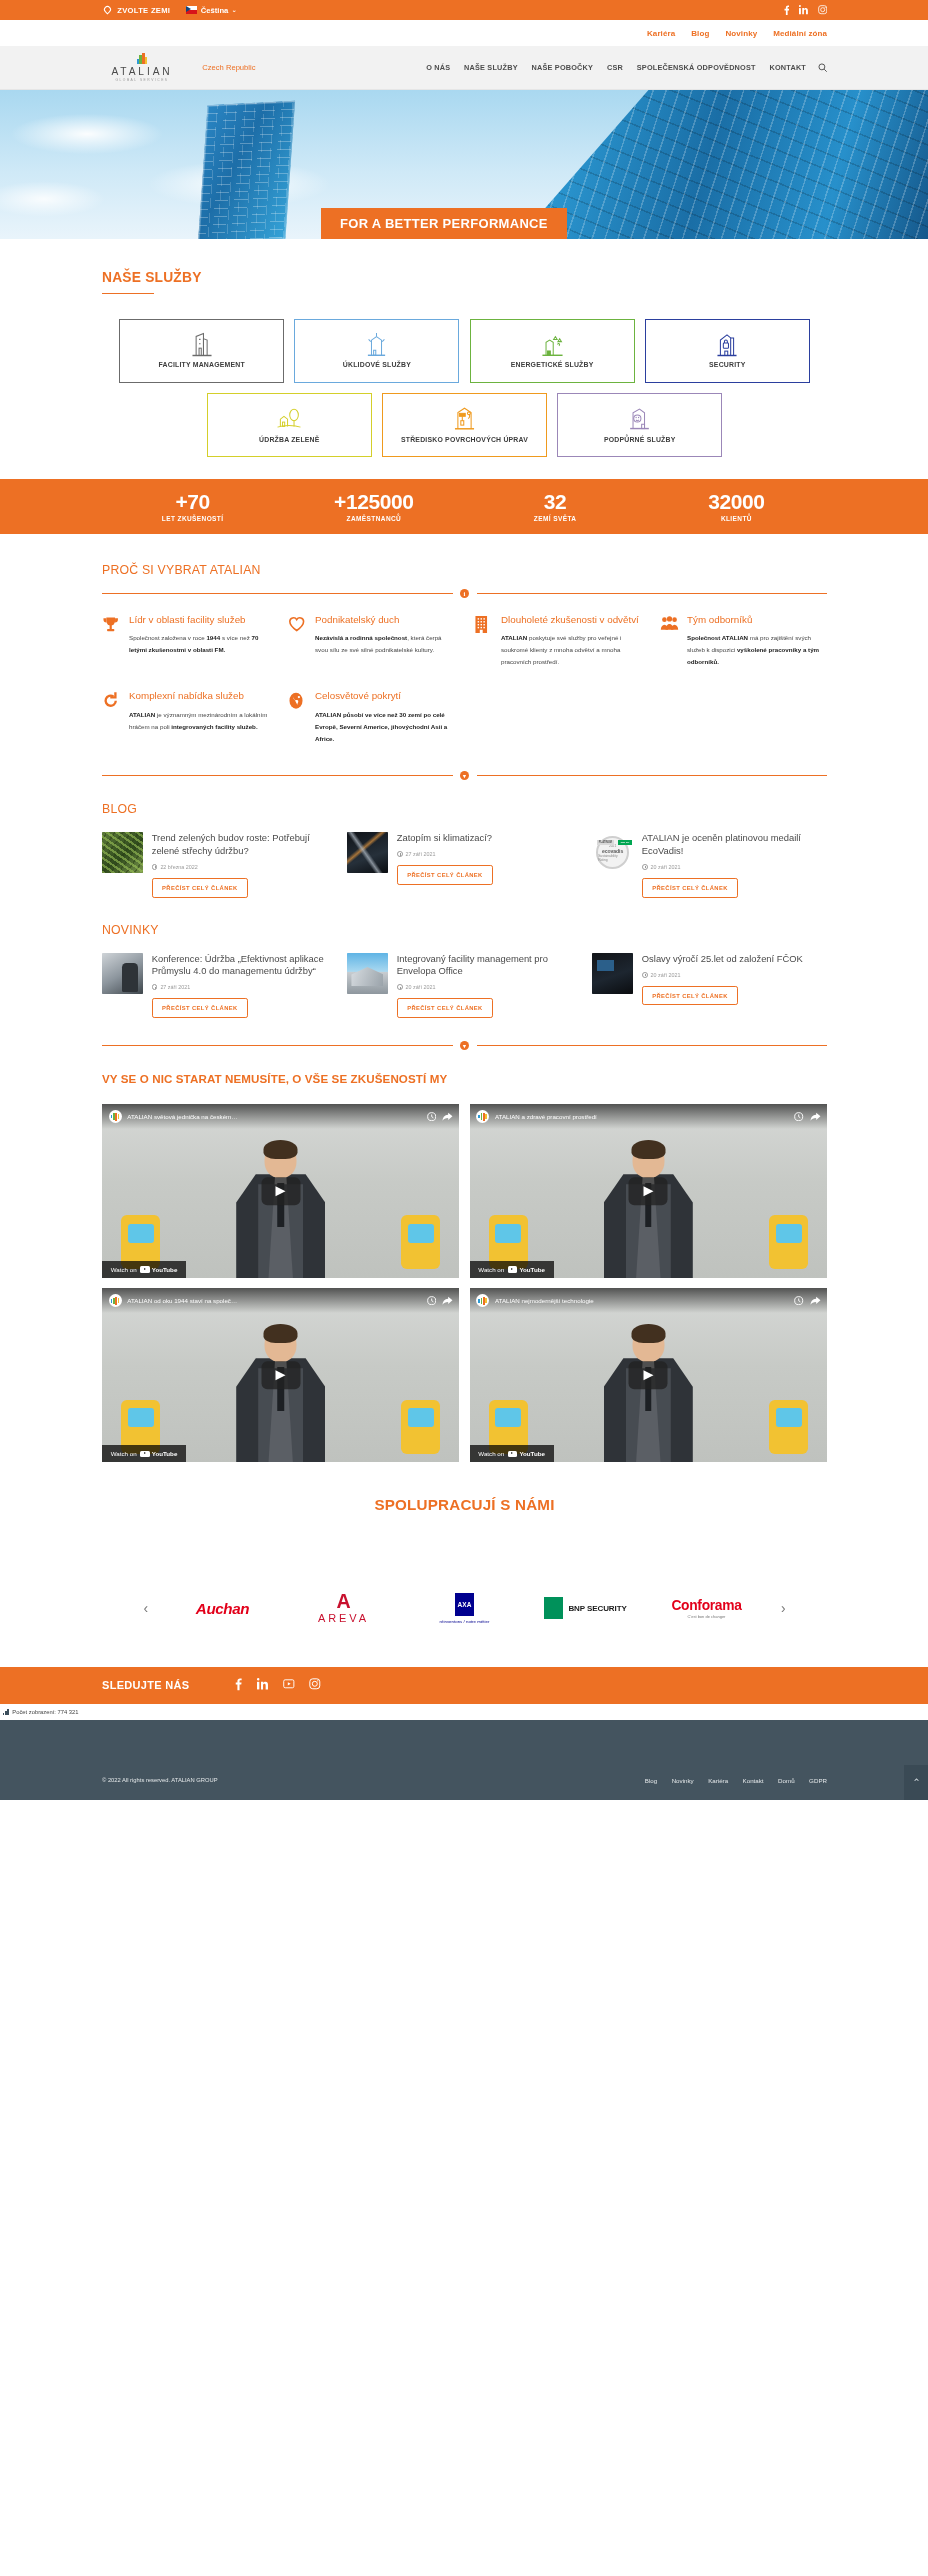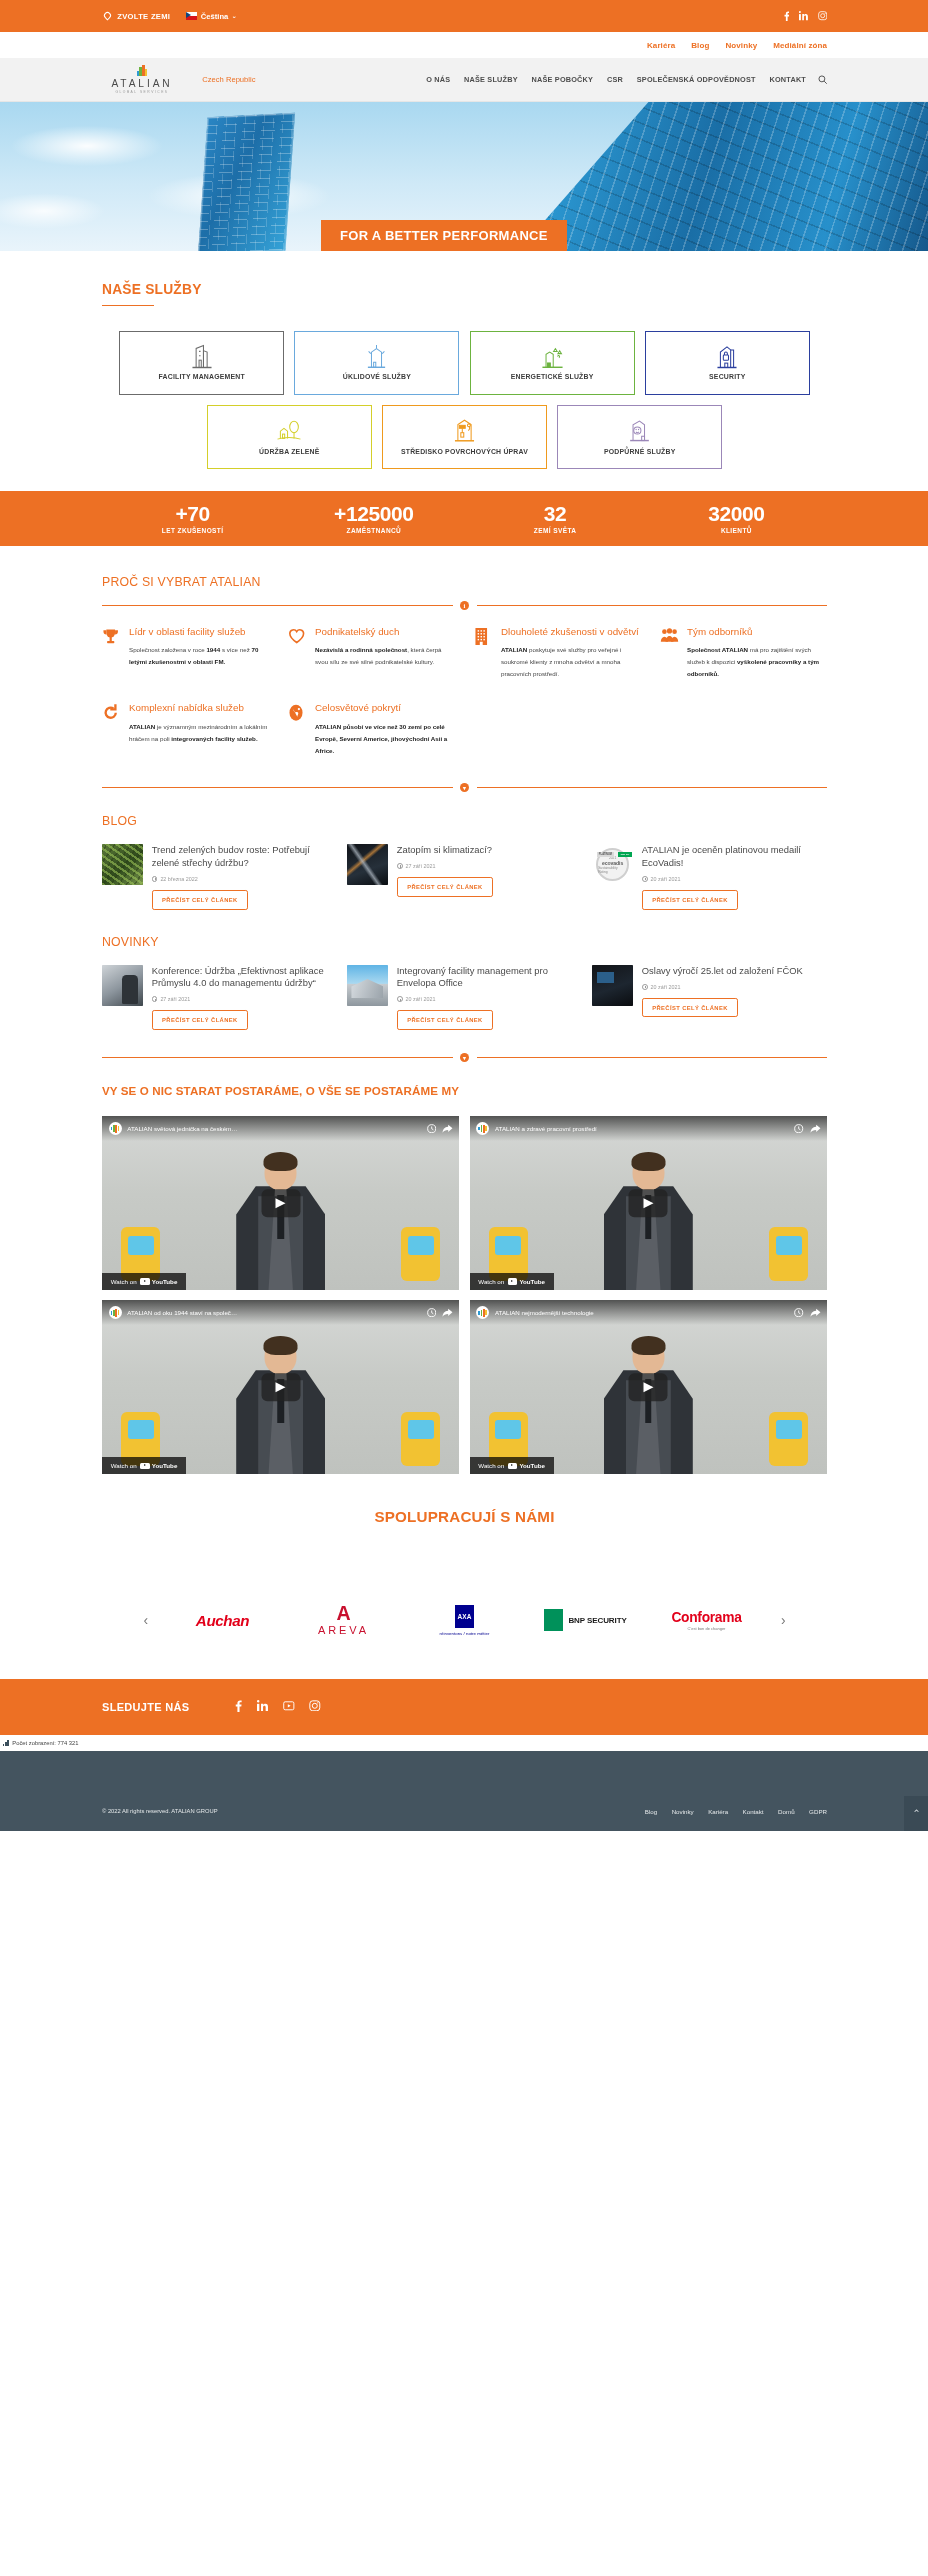--- a/index.html
+++ b/index.html
@@ -4,21 +4,21 @@
 <style>
   * { box-sizing: border-box; margin:0; padding:0; }
   body {
     width:929px; background:#fff;
     font-family:"Liberation Sans", sans-serif;
     color:#333; overflow-x:hidden;
   }
   .wrap { width:725px; margin:0 auto; }
 
   
-  .topbar { background:#ED7024; height:32px; display:flex; align-items:center; }
+  .topbar { background:#ED7024; height:20px; display:flex; align-items:center; }
   .topbar .wrap { display:flex; align-items:center; width:725px; }
   .tb-left { display:flex; align-items:center; gap:7.3px; color:#fff;
              font-size:7.6px; letter-spacing:0.3px; font-weight:bold; }
   .pin { width:8px;height:8px;display:inline-block;position:relative; }
   .pin::before{content:"";position:absolute;left:1.5px;top:0;width:5.1px;height:5.1px;
     border:1px solid #fff;border-radius:50% 50% 50% 0;transform:rotate(-45deg);}
   .tb-lang { display:flex; align-items:center; gap:3.6px; margin-left:16px;
              color:#fff; font-size:7.6px; font-weight:bold; }
   .flagcz{width:11px;height:7.3px;position:relative;overflow:hidden;display:inline-block;}
   .flagcz i{position:absolute;left:0;right:0;height:3.6px;display:block;}
@@ -222,21 +222,21 @@
     display:flex;align-items:center;justify-content:center;}
   .l-axa .t{font-size:4.4px;color:#00008f;margin-top:2.9px;white-space:nowrap;}
   .l-bnp{display:flex;align-items:center;gap:5.1px;}
   .l-bnp .box{width:19px;height:22px;background:#00915a;}
   .l-bnp .t{font-size:8px;font-weight:bold;color:#1a1a1a;letter-spacing:-0.1px;}
   .l-conf{display:flex;flex-direction:column;align-items:center;color:#e2001a;}
   .l-conf .t{font-size:13.8px;font-weight:bold;letter-spacing:-0.3px;}
   .l-conf .s{font-size:4px;color:#777;margin-top:1.5px;}
 
   
-  .follow{background:#ED7024;height:56px;display:flex;align-items:center;}
+  .follow{background:#ED7024;height:37px;display:flex;align-items:center;}
   .follow .wrap{display:flex;align-items:center;}
   .follow .lbl{color:#fff;font-size:11px;font-weight:bold;letter-spacing:0.3px;}
   .follow .ics{display:flex;gap:14.5px;margin-left:46px;color:#fff;}
 
   
   .counter{height:16px;display:flex;align-items:center;background:#fff;}
   .counter .inner{display:flex;align-items:center;gap:3.6px;padding-left:2.9px;
     font-size:5.8px;color:#444;}
   .bars{display:flex;align-items:flex-end;gap:0.7px;height:5.8px;}
   .bars i{display:block;width:1.5px;background:#3c4f5c;}
@@ -634,21 +634,21 @@
 <div class="wrap">
   <div class="hr-dots" style="margin:23px 0 14.5px;">
     <span class="ln"></span>
       <span class="dot">▾</span>
       <span class="ln"></span>
   </div>
 </div>
 
 <div class="videos-sec">
   <div class="wrap">
-    <div class="videos-title">VY SE O NIC STARAT POSTARÁME, O VŠE SE POSTARÁME MY</div>
+    <div class="videos-title">VY SE O NIC STARAT NEMUSÍTE, O VŠE SE ZKUŠENOSTÍ MY</div>
     <div class="vgrid" id="video-grid">
         <div class="video">
           <div class="vbg">
             <div class="robot l"></div>
             <div class="robot r"></div>
             <div class="person">
               <div class="torso"></div>
               <div class="shirt"></div>
               <div class="vest"></div>
               <div class="tie"></div>

